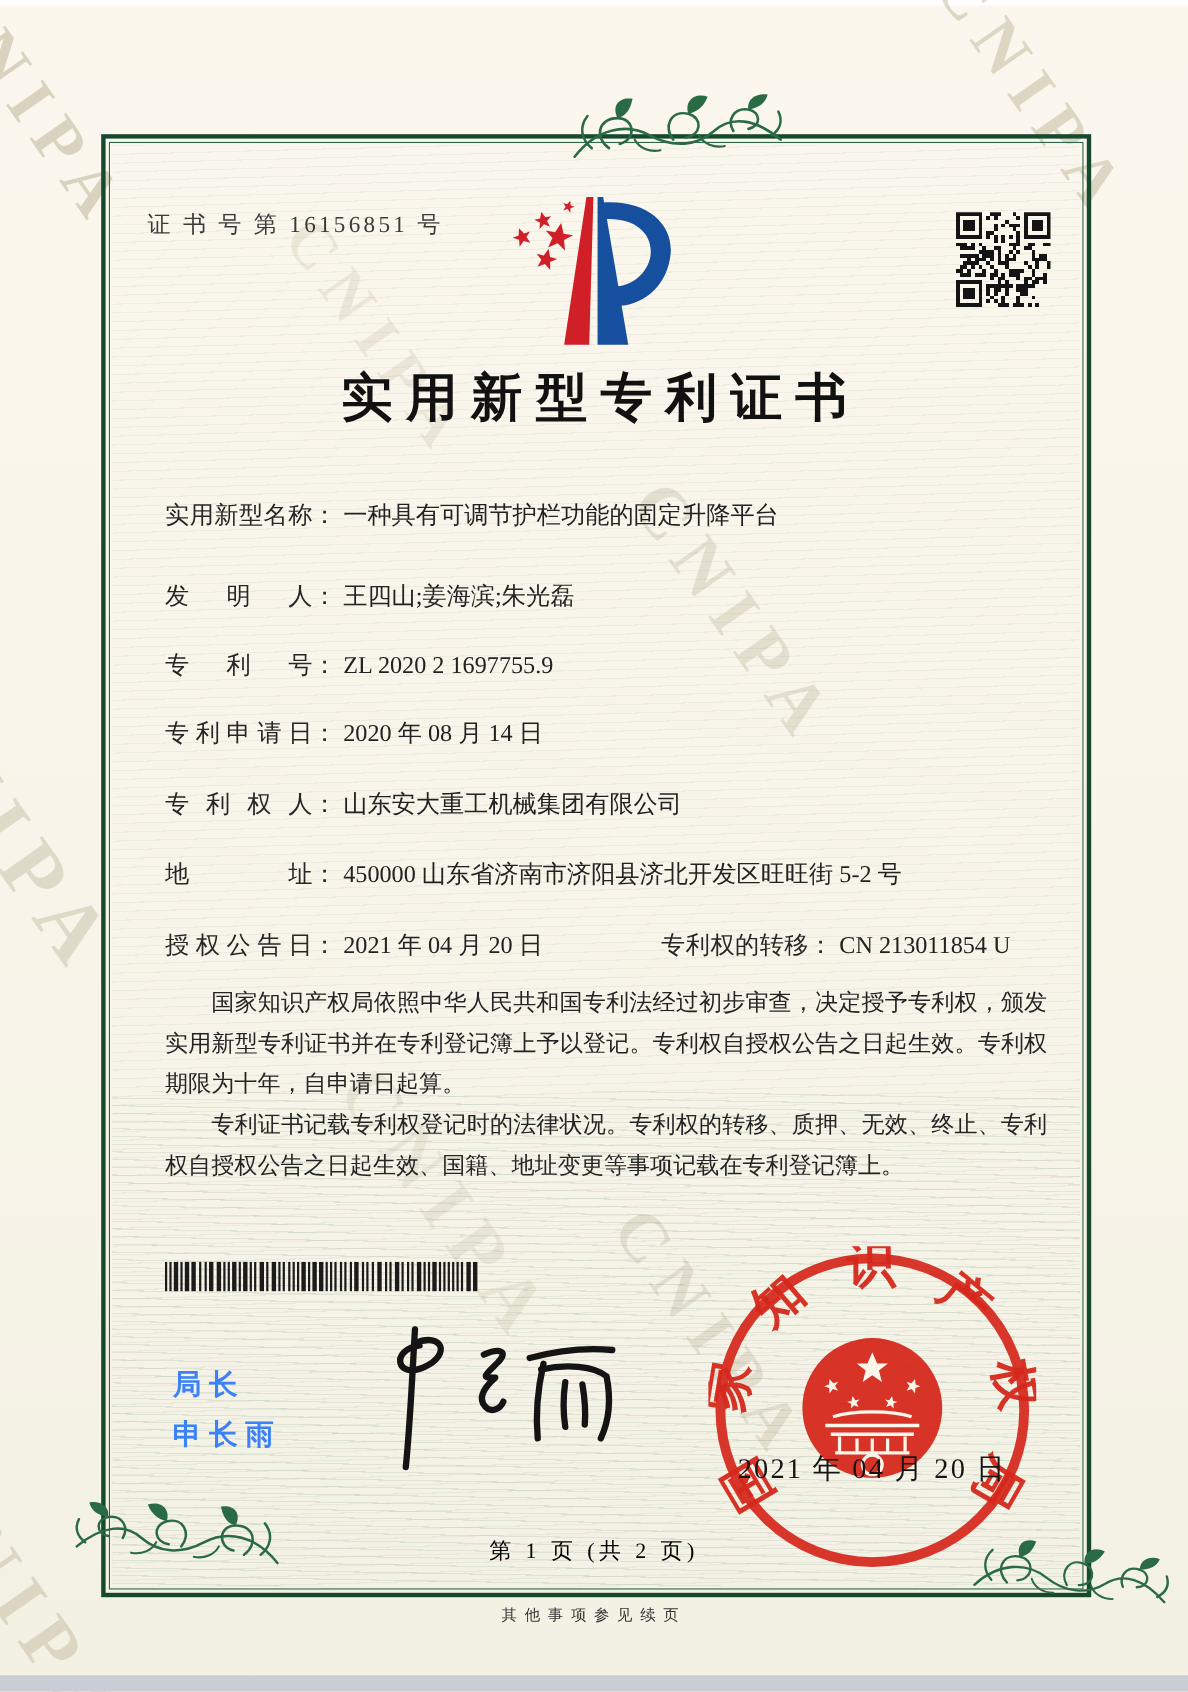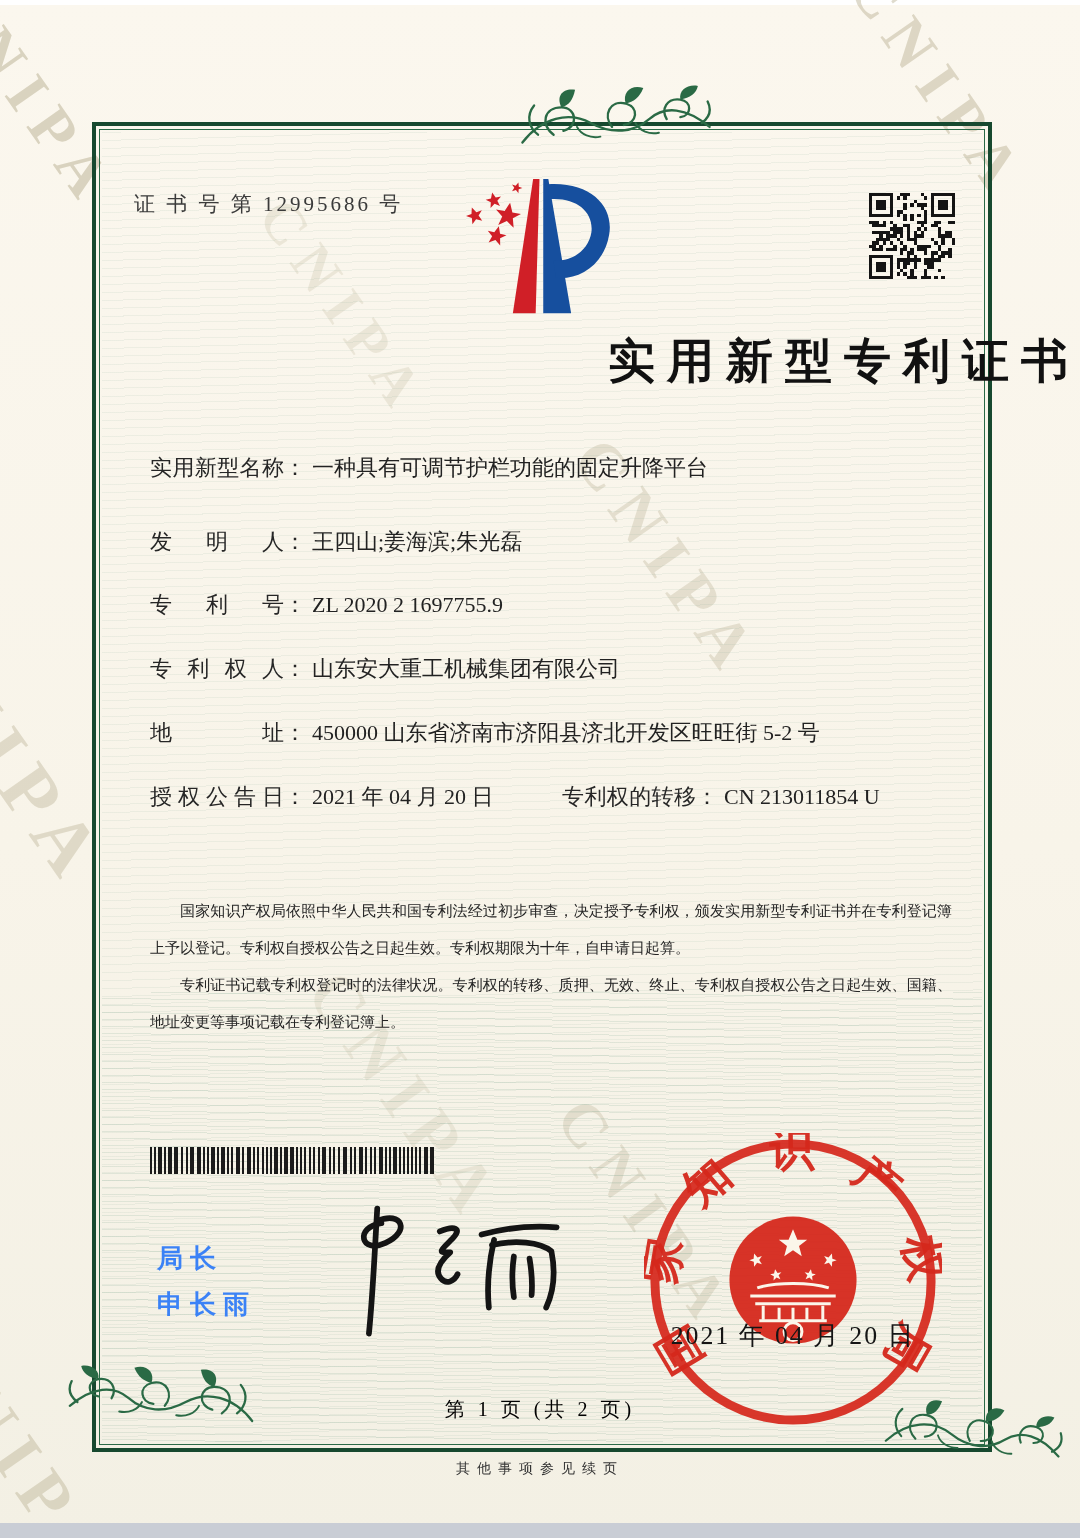--- a/index.html
+++ b/index.html
@@ -20,34 +20,34 @@
       border:1px solid #2a6a47;}
   .texture{position:absolute;left:6px;top:6px;right:6px;bottom:6px;
       background:repeating-linear-gradient(178.5deg,rgba(120,162,140,.10) 0 1px,rgba(0,0,0,0) 1px 8px);}
   .texture-strong{position:absolute;left:6px;right:6px;bottom:6px;height:450px;
       background:repeating-linear-gradient(181deg,rgba(112,158,134,.17) 0 1px,rgba(0,0,0,0) 1px 7px);}
   .flourish{position:absolute;pointer-events:none;}
   
   .cert-no{position:absolute;left:134px;top:190px;font-size:21px;letter-spacing:3px;color:#3a3a3a;}
   .logo{position:absolute;left:458px;top:174px;width:168px;height:152px;}
   .qr{position:absolute;left:869px;top:193px;width:86px;height:86px;}
-  .doc-title{position:absolute;left:0;top:330px;width:100%;text-align:right;
+  .doc-title{position:absolute;left:0;top:330px;width:100%;text-align:center;
       font-size:47px;font-weight:bold;letter-spacing:12px;text-indent:12px;color:#111;}
   
   .fields{position:absolute;left:150px;top:452px;width:806px;font-size:22px;line-height:32px;}
   .frow{white-space:nowrap;}
   .frow.m1{margin-top:42px;} .frow.m2{margin-top:31px;} .frow.m3{margin-top:30px;}
-  .frow.m4{margin-top:32px;} .frow.m5{margin-top:32px;} .frow.m6{margin-top:32px;}
+  .frow.m4{margin-top:32px;} .frow.m5{margin-top:32px;} .frow.m6{margin-top:32px;gap:39px;}
   .flabel{display:inline-block;width:134px;text-align:justify;text-align-last:justify;}
   .colon{display:inline-block;margin-right:6px;}
   .fvalue{color:#222;margin-top:40px;}
   .grant-row{display:flex;}
   .grant-part1{width:412px;}
   
-  .body-text{position:absolute;left:150px;top:893px;width:802px;font-size:15px;
+  .body-text{position:absolute;left:150px;top:893px;width:802px;font-size:21px;
       line-height:37px;text-align:justify;color:#242424;}
   .body-text p{margin:0;text-indent:2em;}
   
   .barcode{position:absolute;left:150px;top:1147px;width:285px;height:27px;}
   .signer{position:absolute;left:157px;top:1237px;font-family:Liberation Mono, monospace;
       font-weight:bold;font-size:26px;letter-spacing:7px;color:#3b82f6;line-height:46px;}
   .signature{position:absolute;left:306px;top:1196px;width:276px;height:146px;}
   .seal{position:absolute;left:644px;top:1133px;width:298px;height:298px;}
   .page-note{position:absolute;left:0;top:1396px;width:100%;text-align:center;
       font-size:20px;letter-spacing:4px;color:#000000;}
@@ -95,21 +95,21 @@
 <svg class="flourish" style="left:518px;top:84px;width:196px;height:78px" viewBox="0 0 200 80">
     <use href="#flourish"></use>
   </svg>
 <svg class="flourish" style="left:66px;top:1364px;width:190px;height:76px;transform:scaleX(-1)" viewBox="0 0 200 80">
     <use href="#flourish"></use>
   </svg>
 <svg class="flourish" style="left:884px;top:1402px;width:180px;height:72px;transform:rotate(10deg)" viewBox="0 0 200 80">
     <use href="#flourish"></use>
   </svg>
 
-<div class="cert-no">证 书 号 第 12995686 号</div>
+<div class="cert-no">证 书 号 第 16156851 号</div>
 
 <svg class="logo" viewBox="0 0 130 120">
   <path d="M58,4 L63,4 L60,110 L42,110 Z" fill="#d01f27"></path>
   <path d="M66,4 L70,4 L88,110 L66,110 Z" fill="#164f9e"></path>
   <path d="M70,8 C104,6 122,26 118,48 C114,72 94,84 76,82 L74,68 C88,70 102,60 104,46 C106,30 92,18 70,20 Z" fill="#164f9e"></path>
   <g fill="#d01f27">
     <use href="#starP" transform="translate(45,11) rotate(18) scale(4.5)"></use>
     <use href="#starP" transform="translate(27,21) rotate(-12) scale(6.5)"></use>
     <use href="#starP" transform="translate(38,33) rotate(10) scale(10.5)"></use>
     <use href="#starP" transform="translate(12,33) rotate(-20) scale(7)"></use>
@@ -406,20 +406,23 @@
 <div class="fields">
   <div class="frow">
     <span class="flabel">实用新型名称</span><span class="colon">：</span><span class="fvalue">一种具有可调节护栏功能的固定升降平台</span>
   </div>
   <div class="frow m1">
     <span class="flabel">发明人</span><span class="colon">：</span><span class="fvalue">王四山;姜海滨;朱光磊</span>
   </div>
   <div class="frow m2">
     <span class="flabel">专利号</span><span class="colon">：</span><span class="fvalue">ZL 2020 2 1697755.9</span>
   </div>
+  <div class="frow m3">
+    <span class="flabel">专利申请日</span><span class="colon">：</span><span class="fvalue">2020 年 08 月 14 日</span>
+  </div>
   <div class="frow m4">
     <span class="flabel">专利权人</span><span class="colon">：</span><span class="fvalue">山东安大重工机械集团有限公司</span>
   </div>
   <div class="frow m5">
     <span class="flabel">地址</span><span class="colon">：</span><span class="fvalue">450000 山东省济南市济阳县济北开发区旺旺街 5-2 号</span>
   </div>
   <div class="frow m6 grant-row">
     <span class="grant-part1">
       <span class="flabel">授权公告日</span><span class="colon">：</span><span class="fvalue">2021 年 04 月 20 日</span>
     </span>

